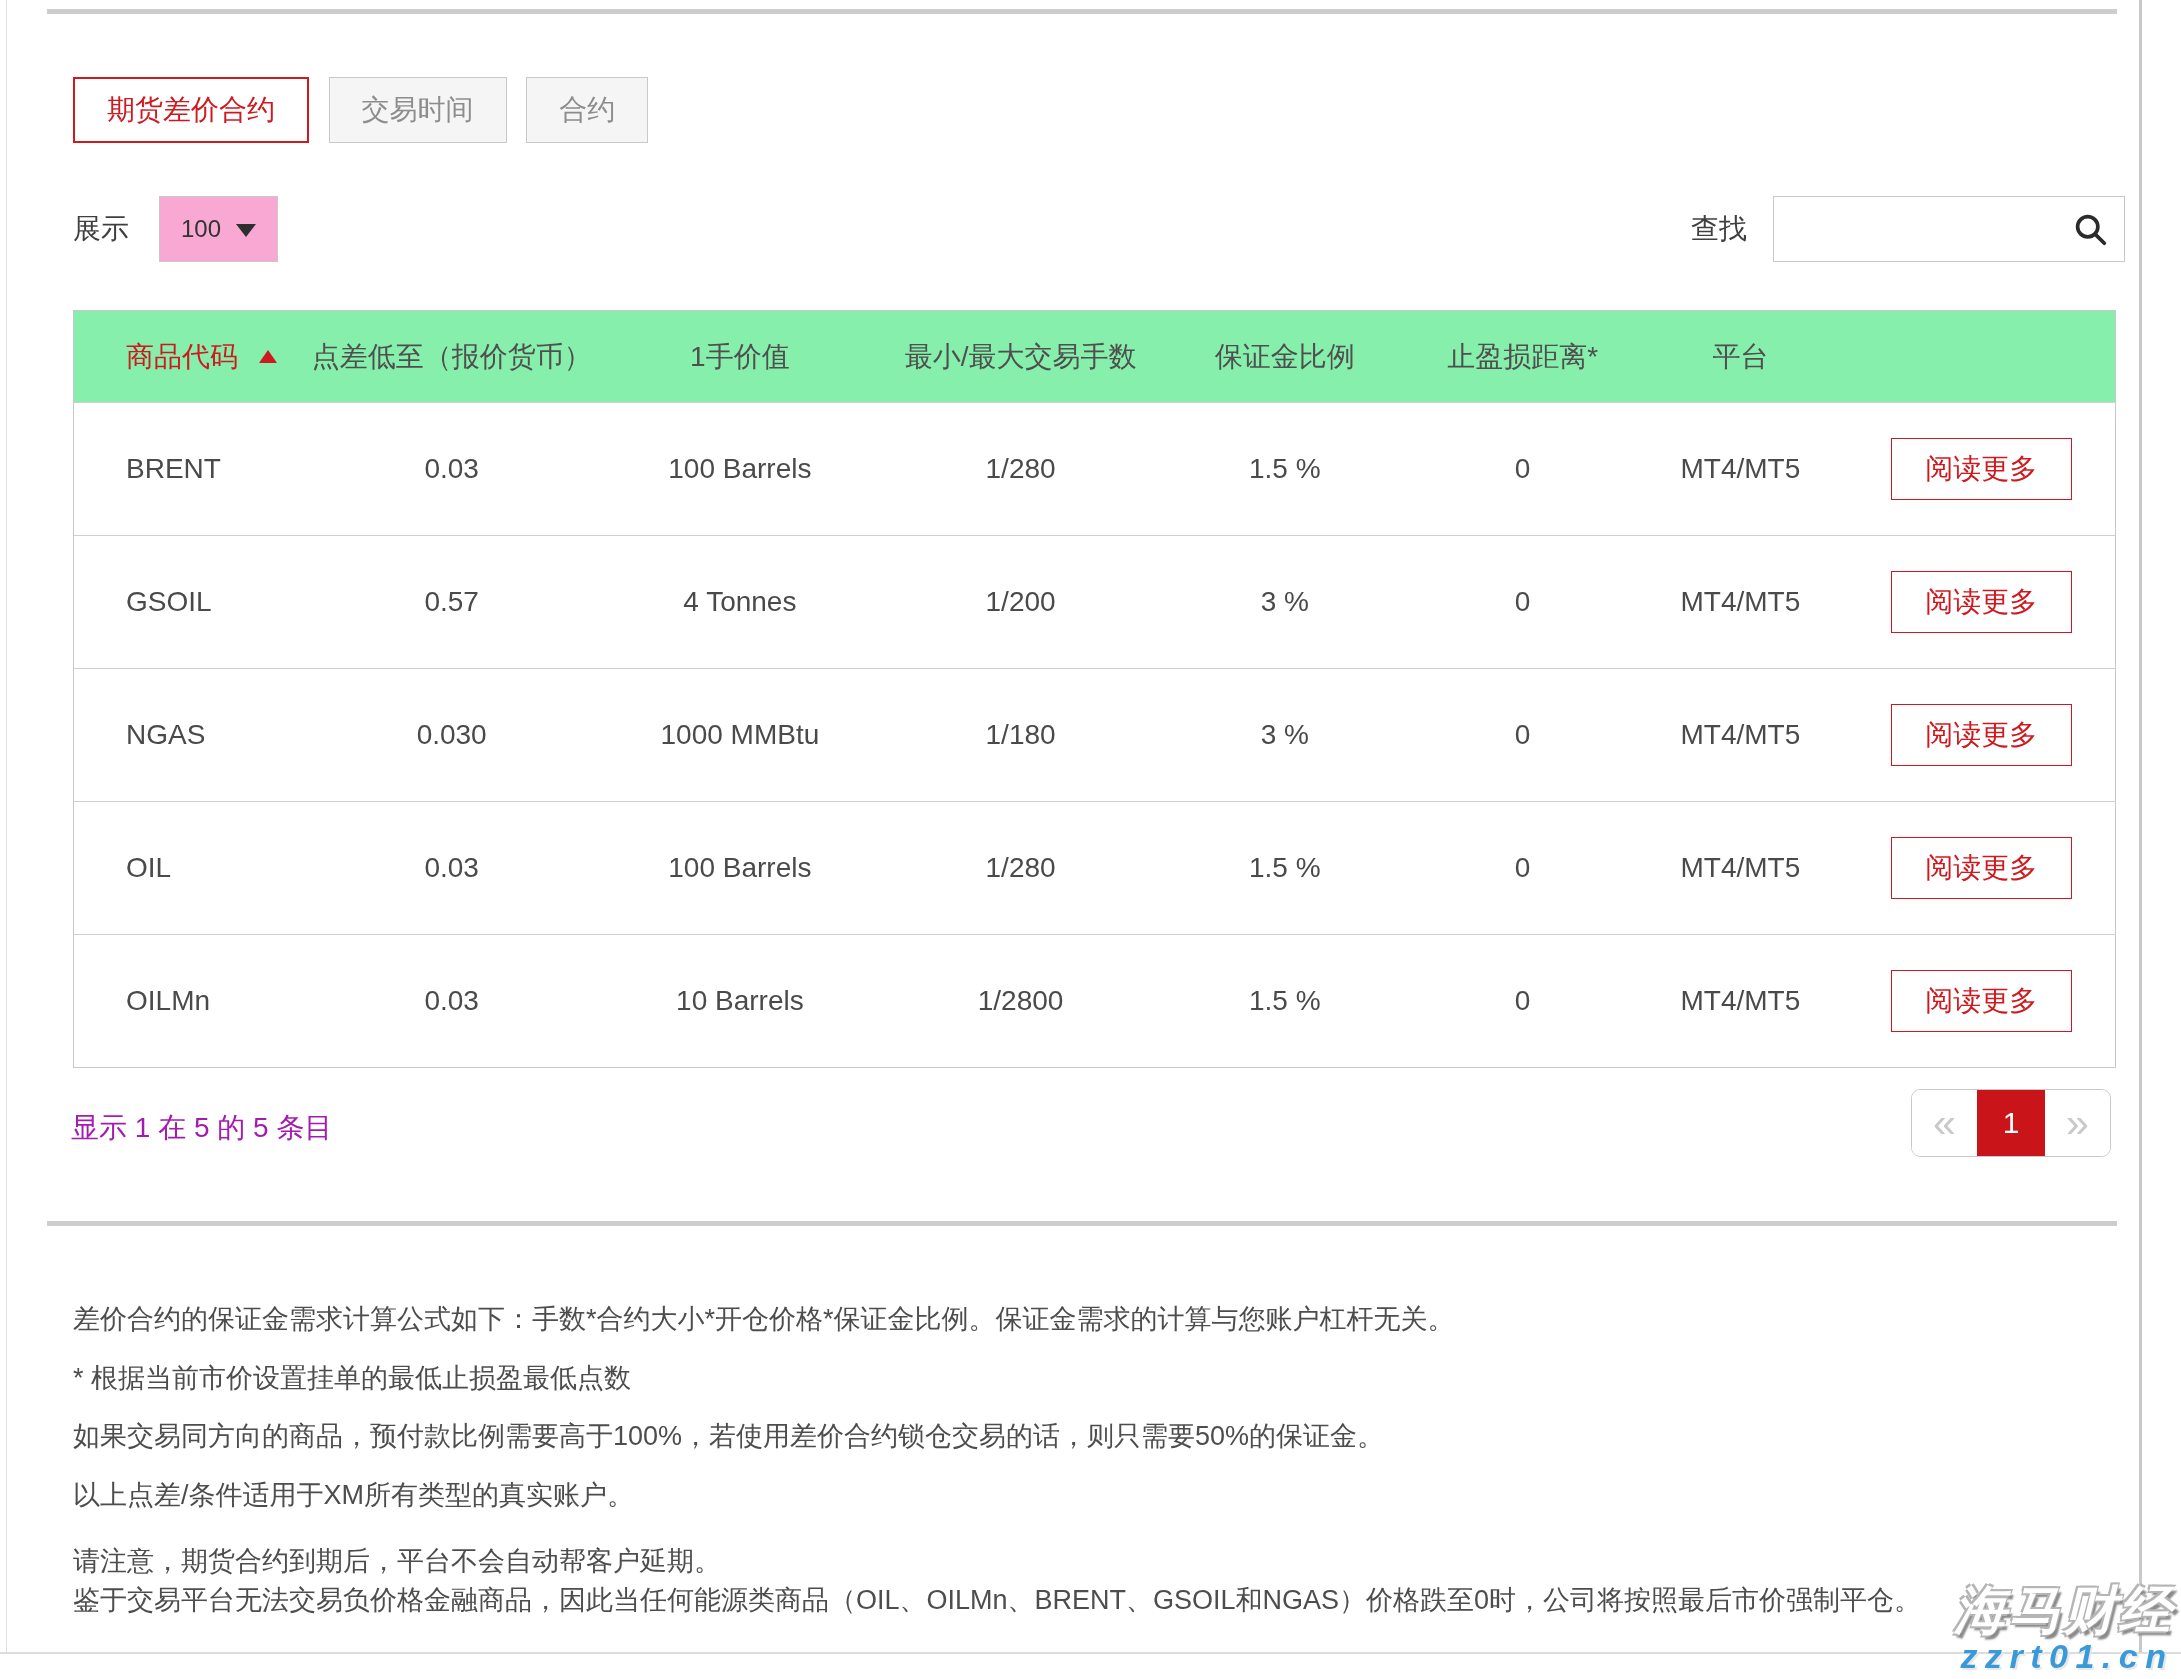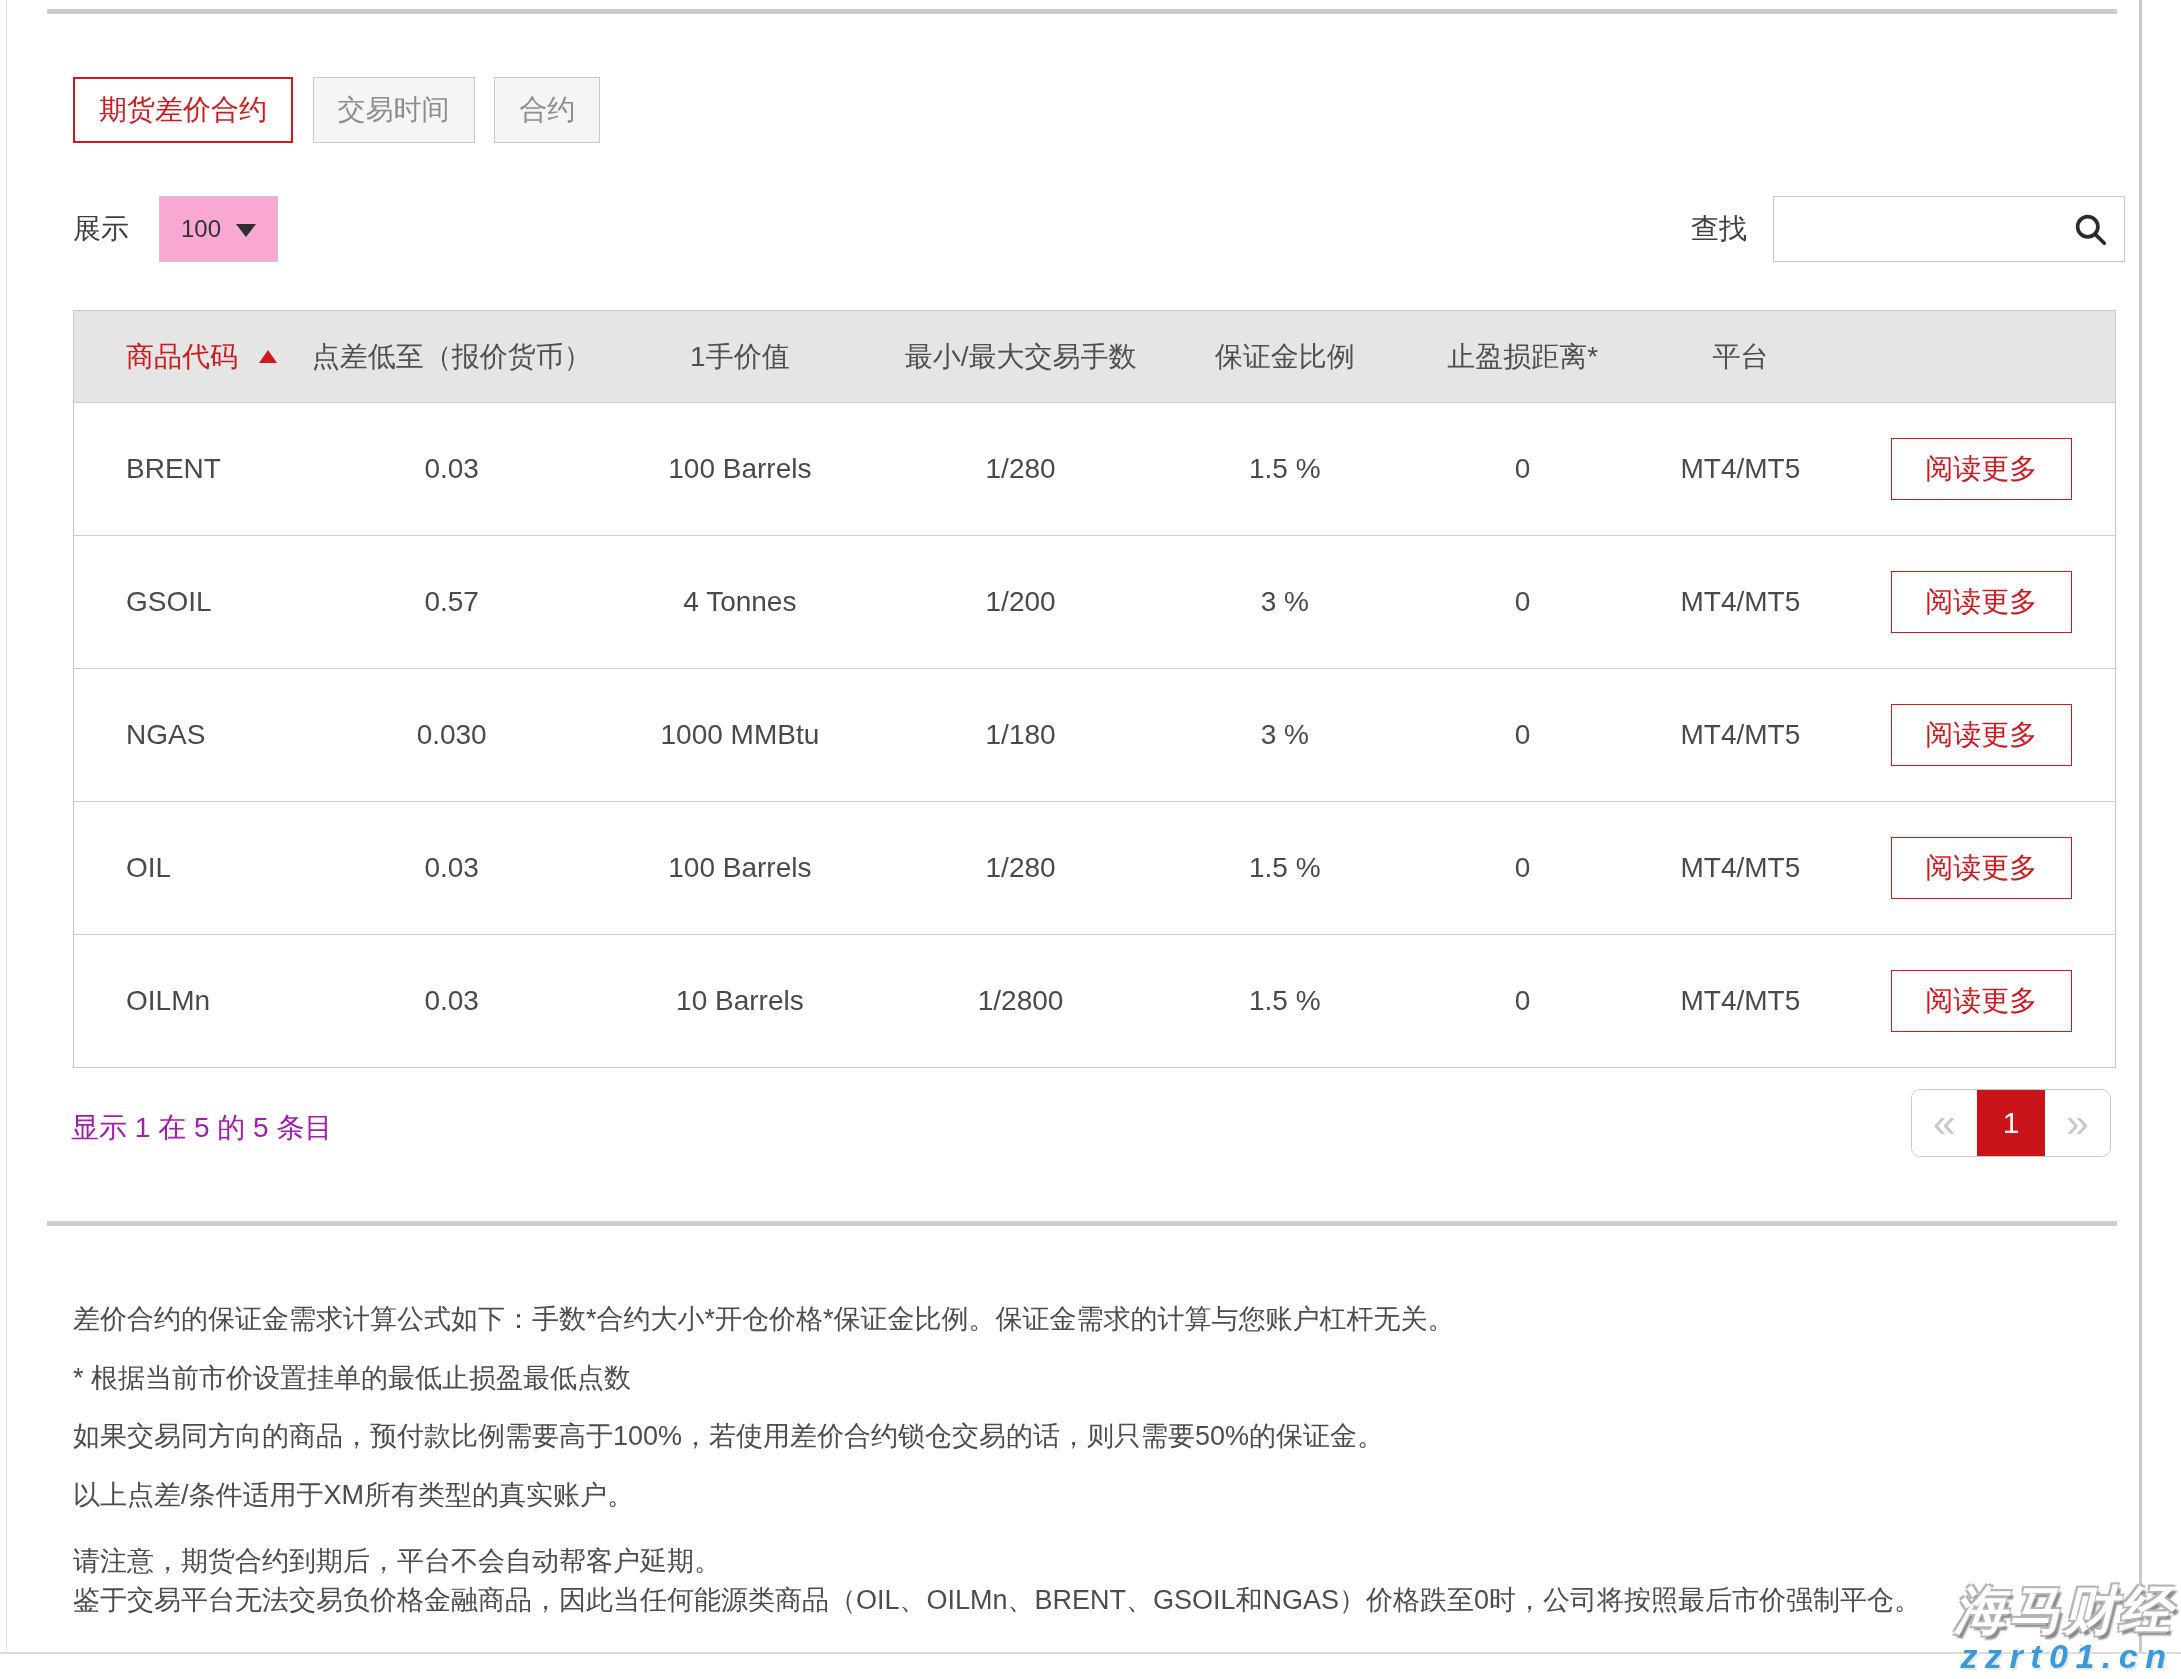--- a/index.html
+++ b/index.html
@@ -13,21 +13,21 @@
   
   .edge-left  { position:absolute; left:5.6px;  top:0; width:1.9px; height:1654px; background:#e0e0e0; }
   .edge-right { position:absolute; left:2139px; top:0; width:2.8px; height:1654px; background:#c9c9c9; }
   .top-rule   { position:absolute; left:47px; top:9.3px;  width:2070px; height:4.7px; background:#cdcdcd; }
   .mid-rule   { position:absolute; left:47px; top:1221px; width:2070px; height:4.7px; background:#cdcdcd; }
   .bottom-rule{ position:absolute; left:0;   top:1652px; width:2181px; height:1.9px; background:#dcdcdc; }
 
   
   .tabs { position:absolute; left:73px; top:77px; display:flex; gap:19.6px; }
   .tab {
-    height:66px; padding:0 24px; display:flex; align-items:center; justify-content:center;
+    height:66px; padding:0 32px; display:flex; align-items:center; justify-content:center;
     font-size:28px; background:#f5f5f5; border:1.9px solid #c9c9c9; color:#8d8d8d; cursor:pointer;
     white-space:nowrap;
   }
   .tab.active { background:#ffffff; border:2.8px solid #ce1a1f; color:#ce1a1f; }
 
   
   .show-wrap { position:absolute; left:73px; top:196px; display:flex; align-items:center; }
   .show-label { font-size:28px; color:#3f3f3f; margin-right:30px; }
   .page-size {
     width:119px; height:66px; border:1.9px solid #c9c9c9; background:#f9a8d4;
@@ -42,21 +42,21 @@
   .search-label { font-size:28px; color:#3f3f3f; margin-right:26px; }
   .search-box { position:relative; }
   .search-box input {
     width:352px; height:66px; border:1.9px solid #c9c9c9; background:#fff;
     font-size:28px; padding:0 65px 0 18.6px; outline:none; font-family:"Liberation Sans", sans-serif;
   }
   .search-icon { position:absolute; right:17px; top:16px; }
 
   
   .tbl { position:absolute; left:73px; top:310px; width:2043px; border:1.9px solid #c9c9c9; background:#fff; }
-  .thead { display:flex; align-items:center; background:#e5e5e5; height:91px; font-size:28px; color:#4f4f4f; }
+  .thead { display:flex; align-items:center; background:#86efac; height:91px; font-size:28px; color:#4f4f4f; }
   .trow  { display:flex; align-items:center; height:133px; border-top:1.9px solid #cfcfcf; font-size:28px; color:#4a4a4a; background:#fff; }
   .c { text-align:center; white-space:nowrap; }
   .c1 { width:233px; text-align:left; padding-left:52px; }
   .c2 { width:290px; }
   .c3 { width:287px; }
   .c4 { width:275px; }
   .c5 { width:254px; }
   .c6 { width:222px; }
   .c7 { width:214px; }
   .c8 { width:268px; display:flex; align-items:center; justify-content:center; }

